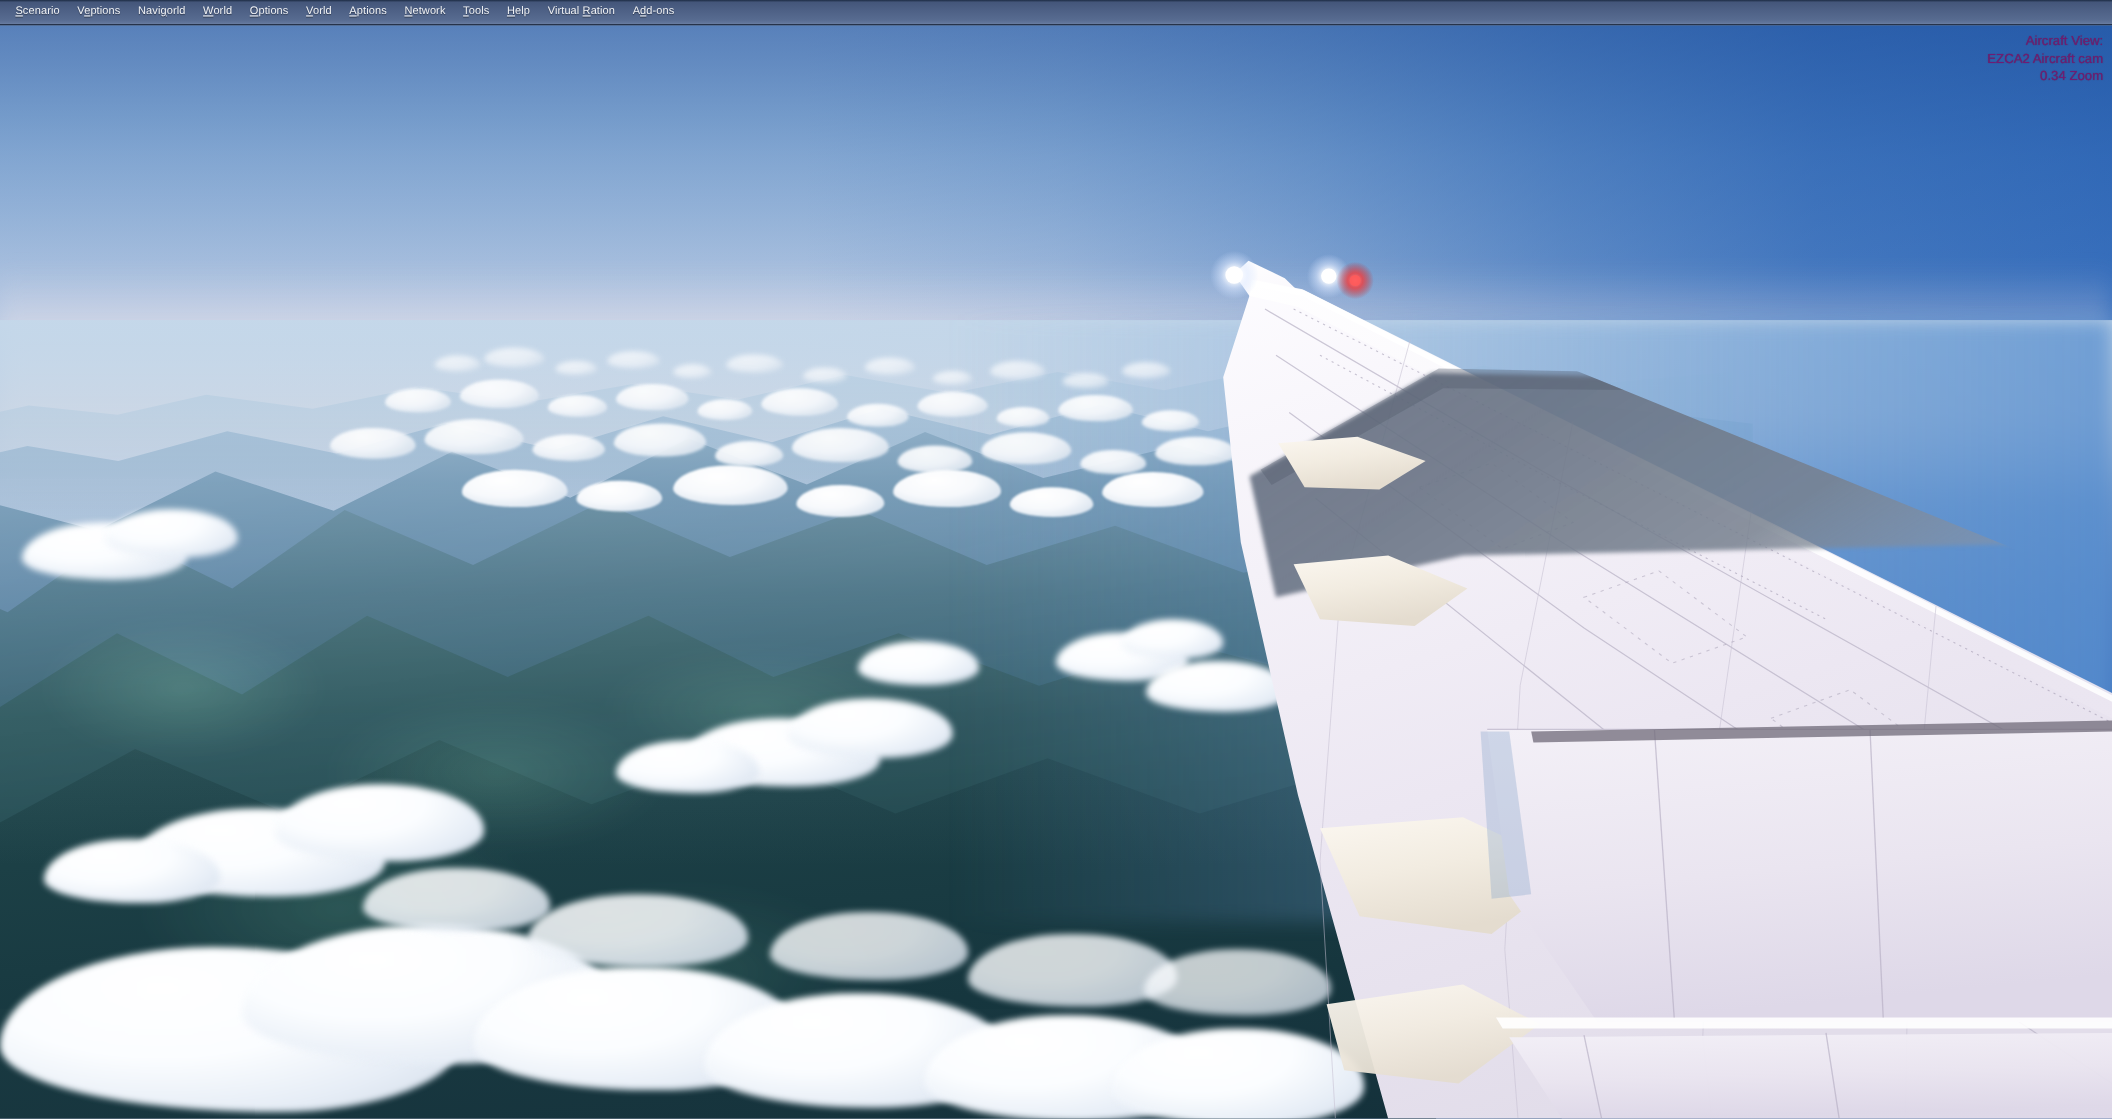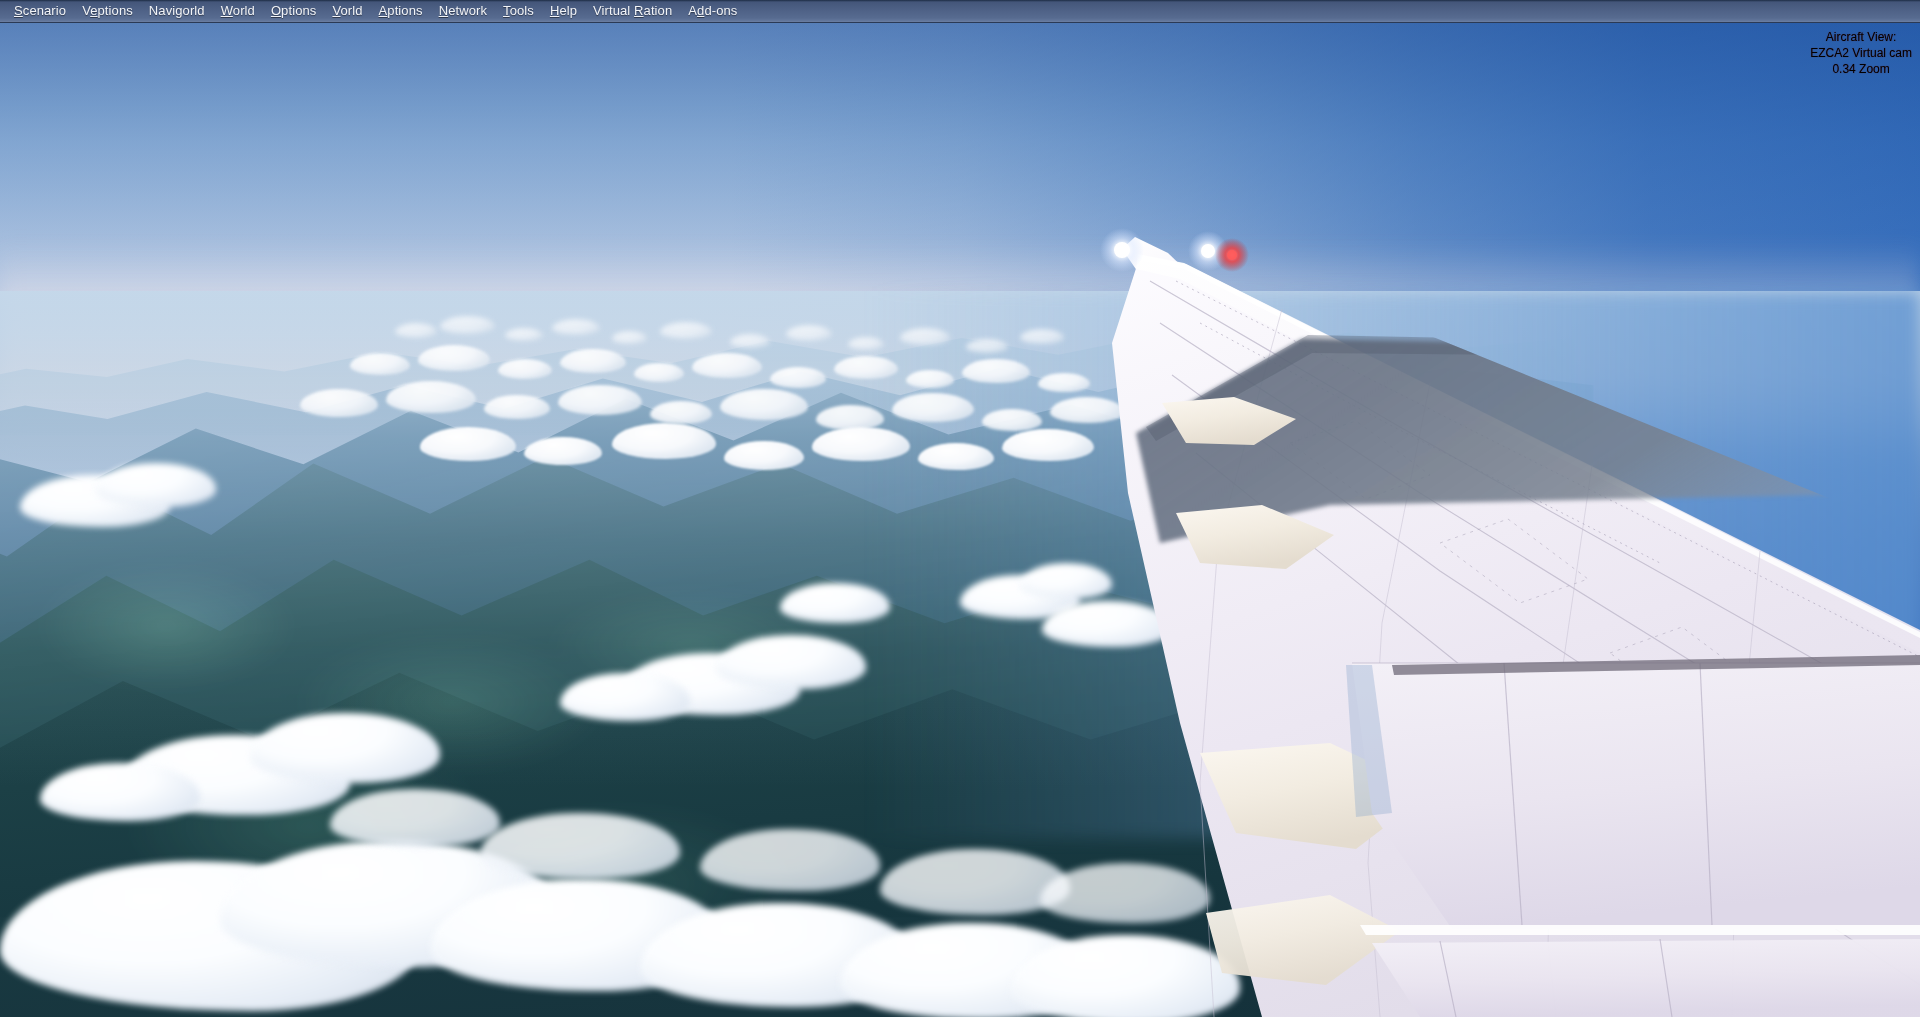--- a/index.html
+++ b/index.html
@@ -35,21 +35,21 @@
     display: flex;
     align-items: center;
     padding-left: 6px;
     box-sizing: border-box;
     z-index: 50;
     user-select: none;
   }
   .menu-item {
     color: #f2f4f8;
     font-family: "Liberation Sans", sans-serif;
-    font-size: 13px;
+    font-size: 10px;
     line-height: 13px;
     padding: 4px 8px 5px 8px;
     white-space: nowrap;
     letter-spacing: 0.1px;
     text-shadow: 0 1px 1px rgba(0,0,0,0.45);
     cursor: default;
   }
   .menu-item u {
     text-decoration: underline;
     text-underline-offset: 1px;
@@ -289,28 +289,27 @@
   
   #hud {
     position: absolute;
     right: 8px;
     top: 6px;
     text-align: right;
     z-index: 40;
     user-select: none;
   }
   .hud-line {
-    color: #000000;
+    color: #701a75;
     font-family: "Liberation Sans", sans-serif;
     font-size: 12px;
     line-height: 16px;
     font-weight: 400;
     white-space: nowrap;
     text-shadow: 0 0 1px rgba(120,0,0,0.55);
-    text-align: center;
   }
 </style>
 </head>
 <body>
 
 <div id="app">
 
   <div id="menubar">
     <div class="menu-item" title="Scenario"><span></span><u>S</u><span>cenario</span></div>
     <div class="menu-item" title="Vehicle"><span>V</span><u>e</u><span>ptions</span></div>
@@ -541,18 +540,18 @@
           <circle cx="1208" cy="228" r="20" fill="url(#gStrobe)"></circle>
           <circle cx="1208" cy="228" r="7" fill="#ffffff"></circle>
           <circle cx="1232" cy="232" r="17" fill="url(#gBeaconRed)"></circle>
           <circle cx="1232" cy="232" r="5" fill="#ff5a5a" opacity="0.9"></circle>
         </g>
       </svg>
     </div>
 
     <div id="hud">
       <div class="hud-line">Aircraft View:</div>
-      <div class="hud-line">EZCA2 Virtual cam</div>
+      <div class="hud-line">EZCA2 Aircraft cam</div>
       <div class="hud-line">0.34 Zoom</div>
     </div>
 
   </div>
 </div>
 
 </body></html>

